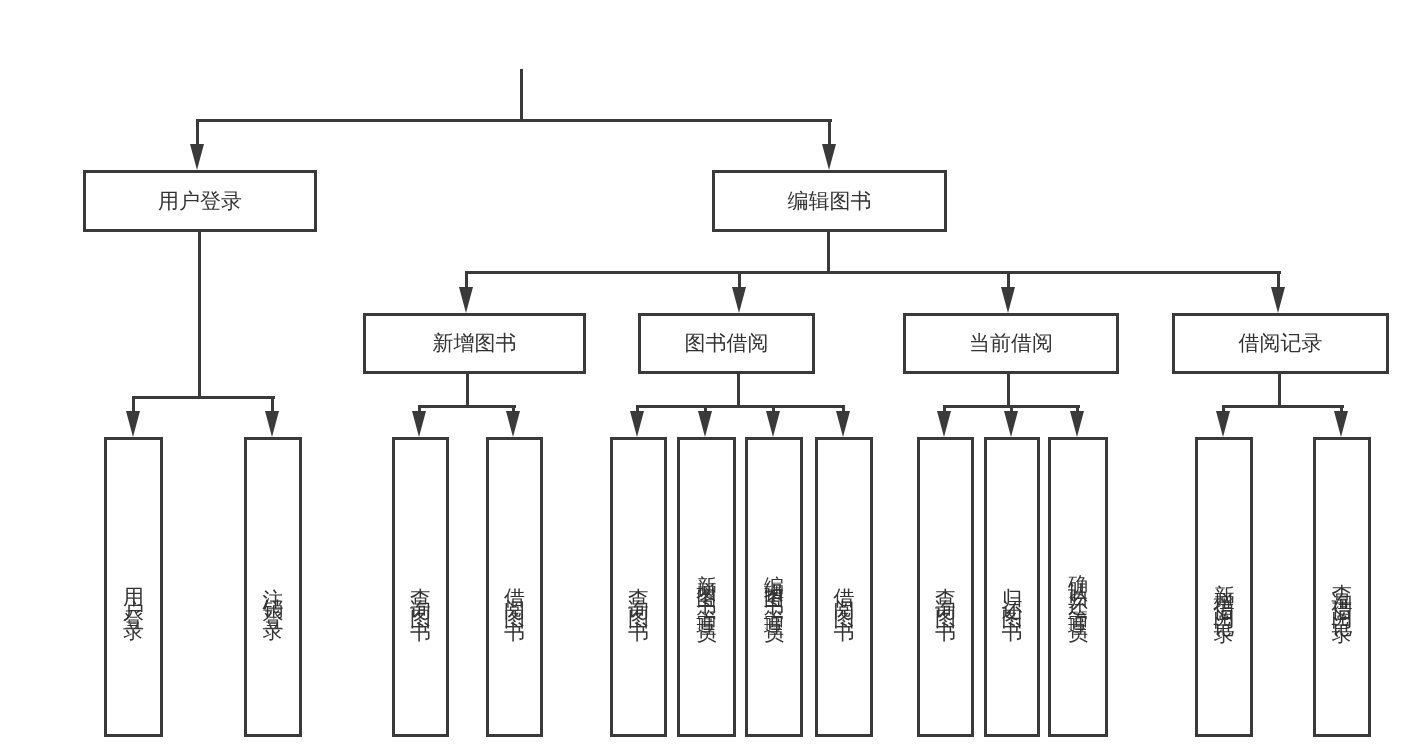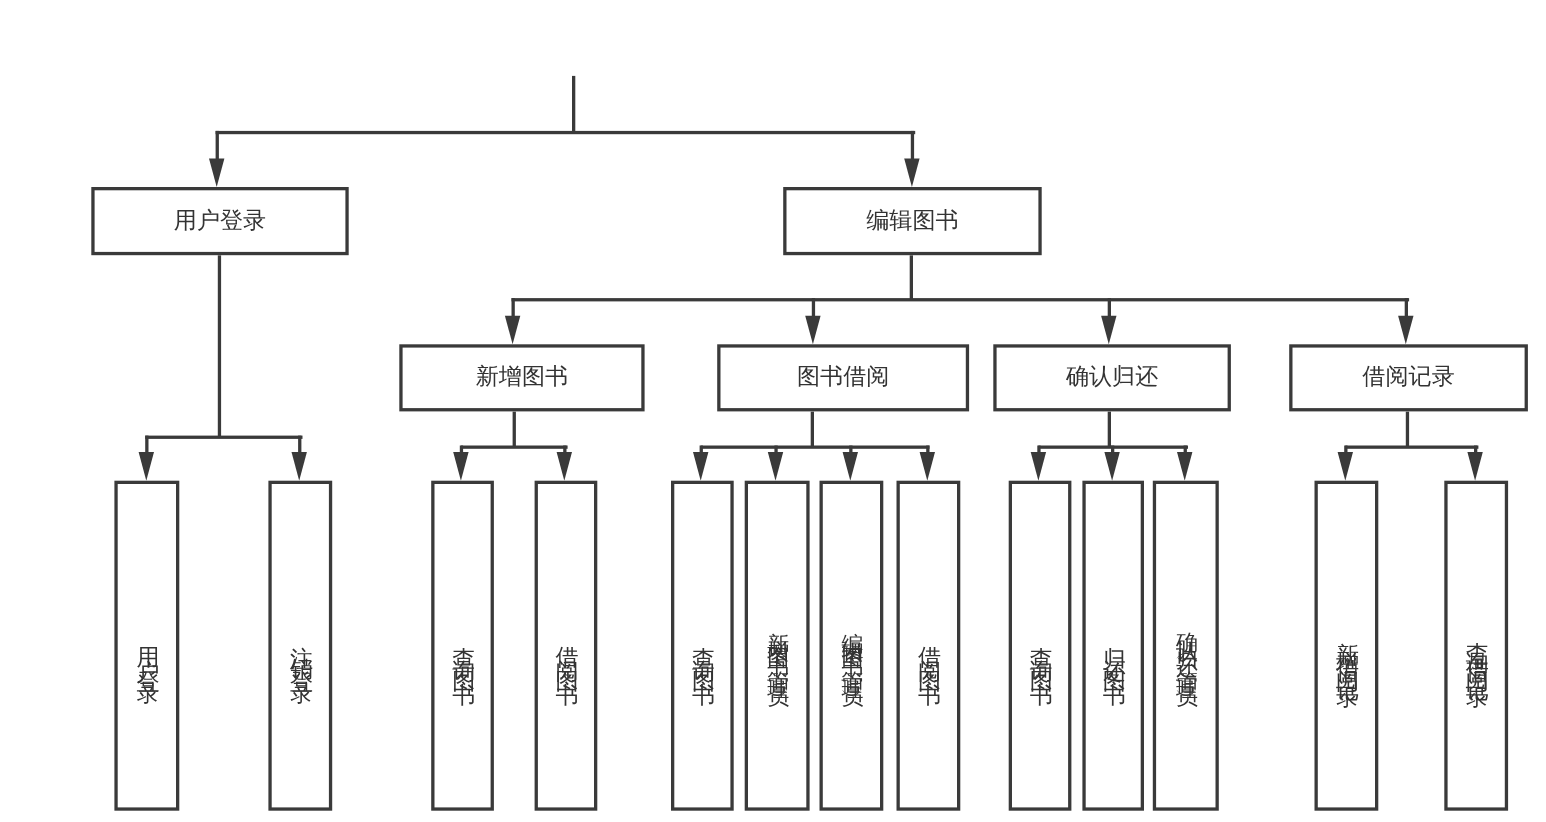--- a/index.html
+++ b/index.html
@@ -122,25 +122,25 @@
   <div class="node" style="left:83px;top:170px;width:234px;height:62px">
     <span>用户登录</span>
   </div>
   <div class="node" style="left:712px;top:170px;width:235px;height:62px">
     <span>编辑图书</span>
   </div>
 
   <div class="node" style="left:363px;top:313px;width:223px;height:61px">
     <span>新增图书</span>
   </div>
-  <div class="node" style="left:652px;top:313px;width:229px;height:61px">
+  <div class="node" style="left:638px;top:313px;width:177px;height:61px">
     <span>图书借阅</span>
   </div>
   <div class="node" style="left:903px;top:313px;width:216px;height:61px">
-    <span>确认归还</span>
+    <span>当前借阅</span>
   </div>
   <div class="node" style="left:1172px;top:313px;width:217px;height:61px">
     <span>借阅记录</span>
   </div>
 
   <div class="node vnode sp4" style="left:104px;top:437px;width:59px;height:300px">
     <span>用户登录</span>
   </div>
   <div class="node vnode sp4" style="left:244px;top:437px;width:58px;height:300px">
     <span>注销登录</span>

